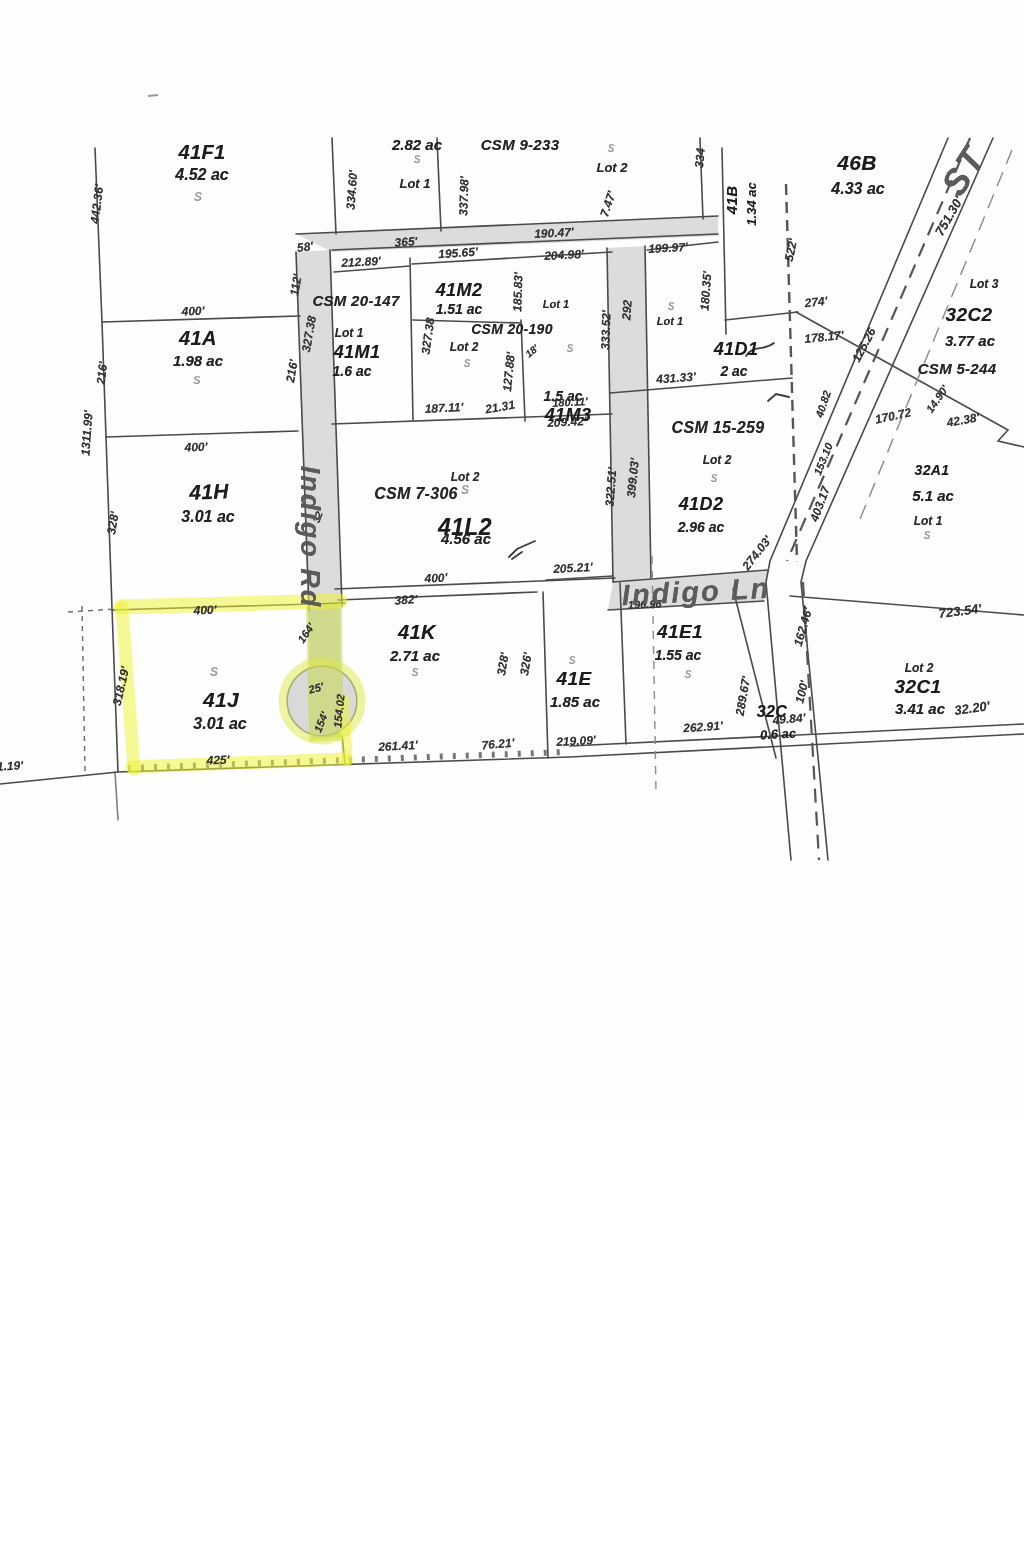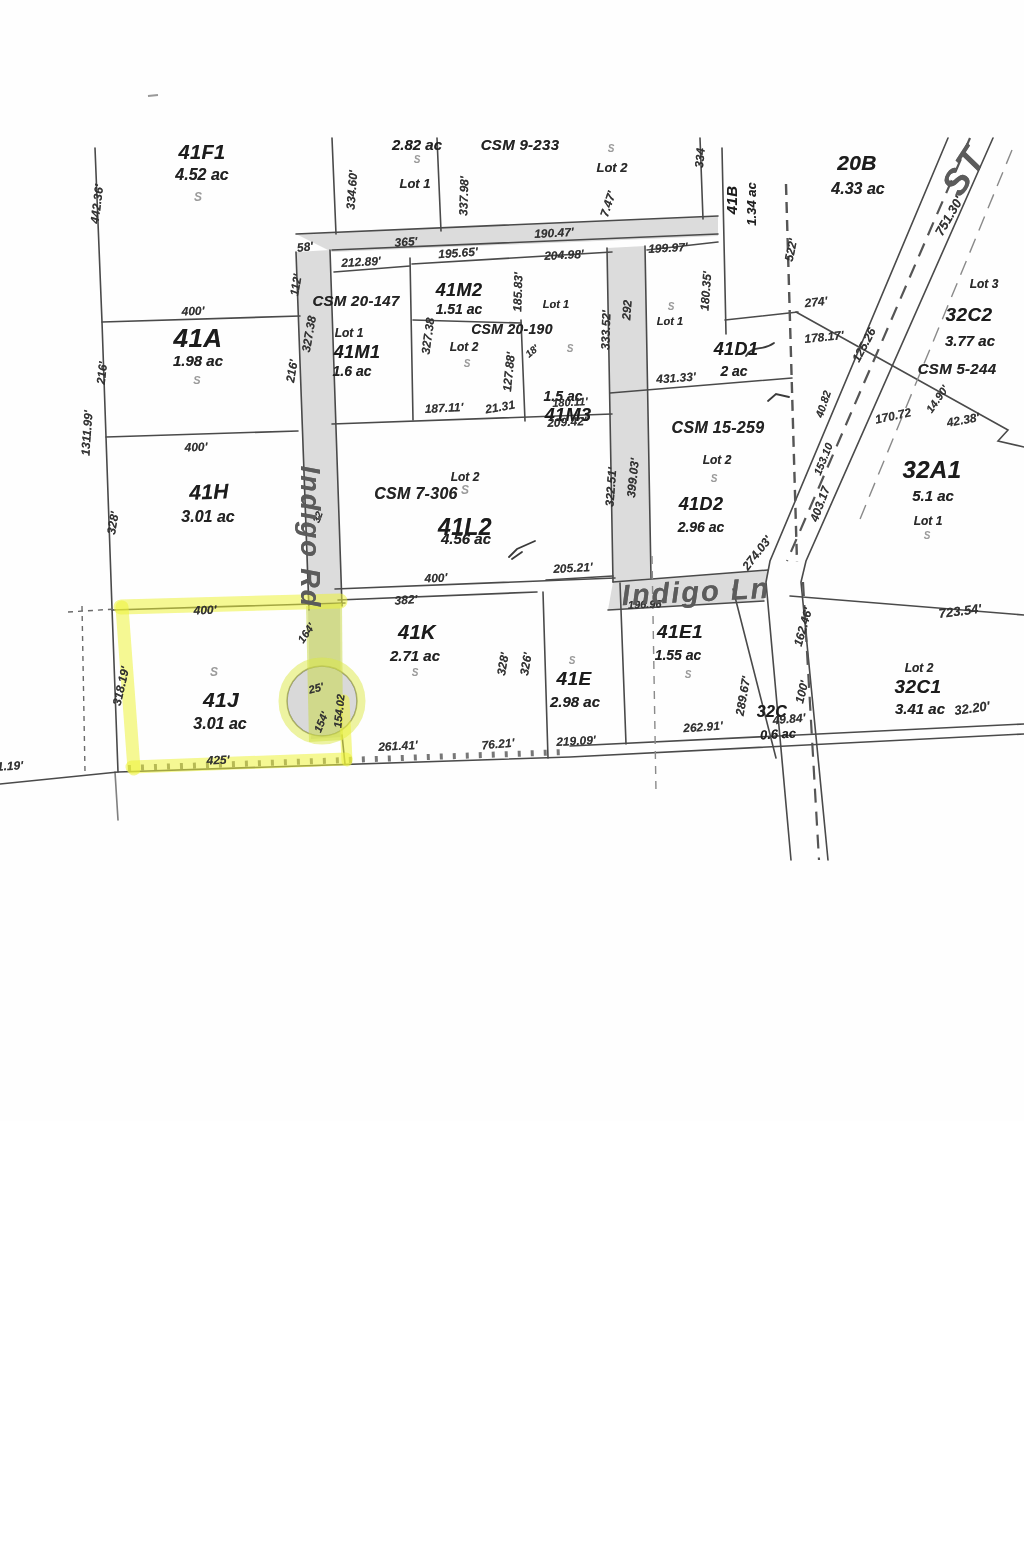--- a/index.html
+++ b/index.html
@@ -105,51 +105,51 @@
           <path d="M132,767 L346,759" stroke-width="13"></path>
           <path d="M344,700 L347,761" stroke-width="11"></path>
         </g>
       </g>
     </svg>
 
     <div id="labels">
         <span class="lbl parcel" style="left: 202px; top: 152px; font-size: 20px; transform: translate(-50%, -50%) rotate(0deg);">41F1</span>
         <span class="lbl area" style="left: 202px; top: 175px; font-size: 16px; transform: translate(-50%, -50%) rotate(0deg);">4.52 ac</span>
         <span class="lbl area" style="left: 417px; top: 144px; font-size: 15px; transform: translate(-50%, -50%) rotate(0deg);">2.82 ac</span>
-        <span class="lbl parcel" style="left: 198px; top: 338px; font-size: 26px; transform: translate(-50%, -50%) rotate(0deg);">41A</span>
+        <span class="lbl parcel" style="left: 198px; top: 338px; font-size: 20px; transform: translate(-50%, -50%) rotate(0deg);">41A</span>
         <span class="lbl area" style="left: 198px; top: 360px; font-size: 15px; transform: translate(-50%, -50%) rotate(0deg);">1.98 ac</span>
         <span class="lbl parcel" style="left: 209px; top: 492px; font-size: 21px; transform: translate(-50%, -50%) rotate(-2deg);">41H</span>
         <span class="lbl area" style="left: 208px; top: 517px; font-size: 16px; transform: translate(-50%, -50%) rotate(0deg);">3.01 ac</span>
         <span class="lbl parcel" style="left: 221px; top: 700px; font-size: 21px; transform: translate(-50%, -50%) rotate(0deg);">41J</span>
         <span class="lbl area" style="left: 220px; top: 724px; font-size: 16px; transform: translate(-50%, -50%) rotate(0deg);">3.01 ac</span>
         <span class="lbl parcel" style="left: 417px; top: 632px; font-size: 20px; transform: translate(-50%, -50%) rotate(0deg);">41K</span>
         <span class="lbl area" style="left: 415px; top: 655px; font-size: 15px; transform: translate(-50%, -50%) rotate(0deg);">2.71 ac</span>
         <span class="lbl parcel" style="left: 574px; top: 679px; font-size: 19px; transform: translate(-50%, -50%) rotate(0deg);">41E</span>
-        <span class="lbl area" style="left: 575px; top: 701px; font-size: 15px; transform: translate(-50%, -50%) rotate(0deg);">2.98 ac</span>
+        <span class="lbl area" style="left: 575px; top: 701px; font-size: 15px; transform: translate(-50%, -50%) rotate(0deg);">1.85 ac</span>
         <span class="lbl parcel" style="left: 680px; top: 632px; font-size: 19px; transform: translate(-50%, -50%) rotate(0deg);">41E1</span>
         <span class="lbl area" style="left: 678px; top: 655px; font-size: 14px; transform: translate(-50%, -50%) rotate(0deg);">1.55 ac</span>
         <span class="lbl parcel" style="left: 357px; top: 352px; font-size: 18px; transform: translate(-50%, -50%) rotate(0deg);">41M1</span>
         <span class="lbl area" style="left: 352px; top: 371px; font-size: 14px; transform: translate(-50%, -50%) rotate(0deg);">1.6 ac</span>
         <span class="lbl parcel" style="left: 459px; top: 290px; font-size: 18px; transform: translate(-50%, -50%) rotate(0deg);">41M2</span>
         <span class="lbl area" style="left: 459px; top: 309px; font-size: 14px; transform: translate(-50%, -50%) rotate(0deg);">1.51 ac</span>
         <span class="lbl parcel" style="left: 568px; top: 373px; font-size: 18px; transform: translate(-50%, -50%) rotate(0deg); margin-top: 42px;">41M3</span>
         <span class="lbl area" style="left: 563px; top: 396px; font-size: 14px; transform: translate(-50%, -50%) rotate(0deg);">1.5 ac</span>
         <span class="lbl parcel" style="left: 465px; top: 527px; font-size: 23px; transform: translate(-50%, -50%) rotate(0deg);">41L2</span>
         <span class="lbl area" style="left: 466px; top: 538px; font-size: 15px; transform: translate(-50%, -50%) rotate(0deg);">4.56 ac</span>
         <span class="lbl parcel" style="left: 736px; top: 349px; font-size: 18px; transform: translate(-50%, -50%) rotate(0deg);">41D1</span>
         <span class="lbl area" style="left: 734px; top: 371px; font-size: 14px; transform: translate(-50%, -50%) rotate(0deg);">2 ac</span>
         <span class="lbl parcel" style="left: 701px; top: 504px; font-size: 18px; transform: translate(-50%, -50%) rotate(0deg);">41D2</span>
         <span class="lbl area" style="left: 701px; top: 527px; font-size: 14px; transform: translate(-50%, -50%) rotate(0deg);">2.96 ac</span>
         <span class="lbl parcel" style="left: 731px; top: 200px; font-size: 15px; transform: translate(-50%, -50%) rotate(-90deg);">41B</span>
         <span class="lbl area" style="left: 751px; top: 204px; font-size: 13px; transform: translate(-50%, -50%) rotate(-90deg);">1.34 ac</span>
-        <span class="lbl parcel" style="left: 857px; top: 163px; font-size: 21px; transform: translate(-50%, -50%) rotate(0deg);">20B</span>
+        <span class="lbl parcel" style="left: 857px; top: 163px; font-size: 21px; transform: translate(-50%, -50%) rotate(0deg);">46B</span>
         <span class="lbl area" style="left: 858px; top: 189px; font-size: 16px; transform: translate(-50%, -50%) rotate(0deg);">4.33 ac</span>
         <span class="lbl parcel" style="left: 969px; top: 315px; font-size: 19px; transform: translate(-50%, -50%) rotate(0deg);">32C2</span>
         <span class="lbl area" style="left: 970px; top: 340px; font-size: 15px; transform: translate(-50%, -50%) rotate(0deg);">3.77 ac</span>
-        <span class="lbl parcel" style="left: 932px; top: 470px; font-size: 24px; transform: translate(-50%, -50%) rotate(0deg);">32A1</span>
+        <span class="lbl parcel" style="left: 932px; top: 470px; font-size: 14px; transform: translate(-50%, -50%) rotate(0deg);">32A1</span>
         <span class="lbl area" style="left: 933px; top: 495px; font-size: 15px; transform: translate(-50%, -50%) rotate(0deg);">5.1 ac</span>
         <span class="lbl parcel" style="left: 918px; top: 687px; font-size: 19px; transform: translate(-50%, -50%) rotate(0deg);">32C1</span>
         <span class="lbl area" style="left: 920px; top: 708px; font-size: 15px; transform: translate(-50%, -50%) rotate(0deg);">3.41 ac</span>
         <span class="lbl parcel" style="left: 772px; top: 712px; font-size: 16px; transform: translate(-50%, -50%) rotate(0deg);">32C</span>
         <span class="lbl area" style="left: 778px; top: 734px; font-size: 13px; transform: translate(-50%, -50%) rotate(-3deg);">0.6 ac</span>
         <span class="lbl lot" style="left: 415px; top: 183px; font-size: 13px; transform: translate(-50%, -50%) rotate(0deg);">Lot 1</span>
         <span class="lbl lot" style="left: 612px; top: 167px; font-size: 13px; transform: translate(-50%, -50%) rotate(0deg);">Lot 2</span>
         <span class="lbl lot" style="left: 349px; top: 333px; font-size: 12px; transform: translate(-50%, -50%) rotate(0deg);">Lot 1</span>
         <span class="lbl lot" style="left: 464px; top: 347px; font-size: 12px; transform: translate(-50%, -50%) rotate(0deg);">Lot 2</span>
         <span class="lbl lot" style="left: 556px; top: 304px; font-size: 11px; transform: translate(-50%, -50%) rotate(0deg);">Lot 1</span>

